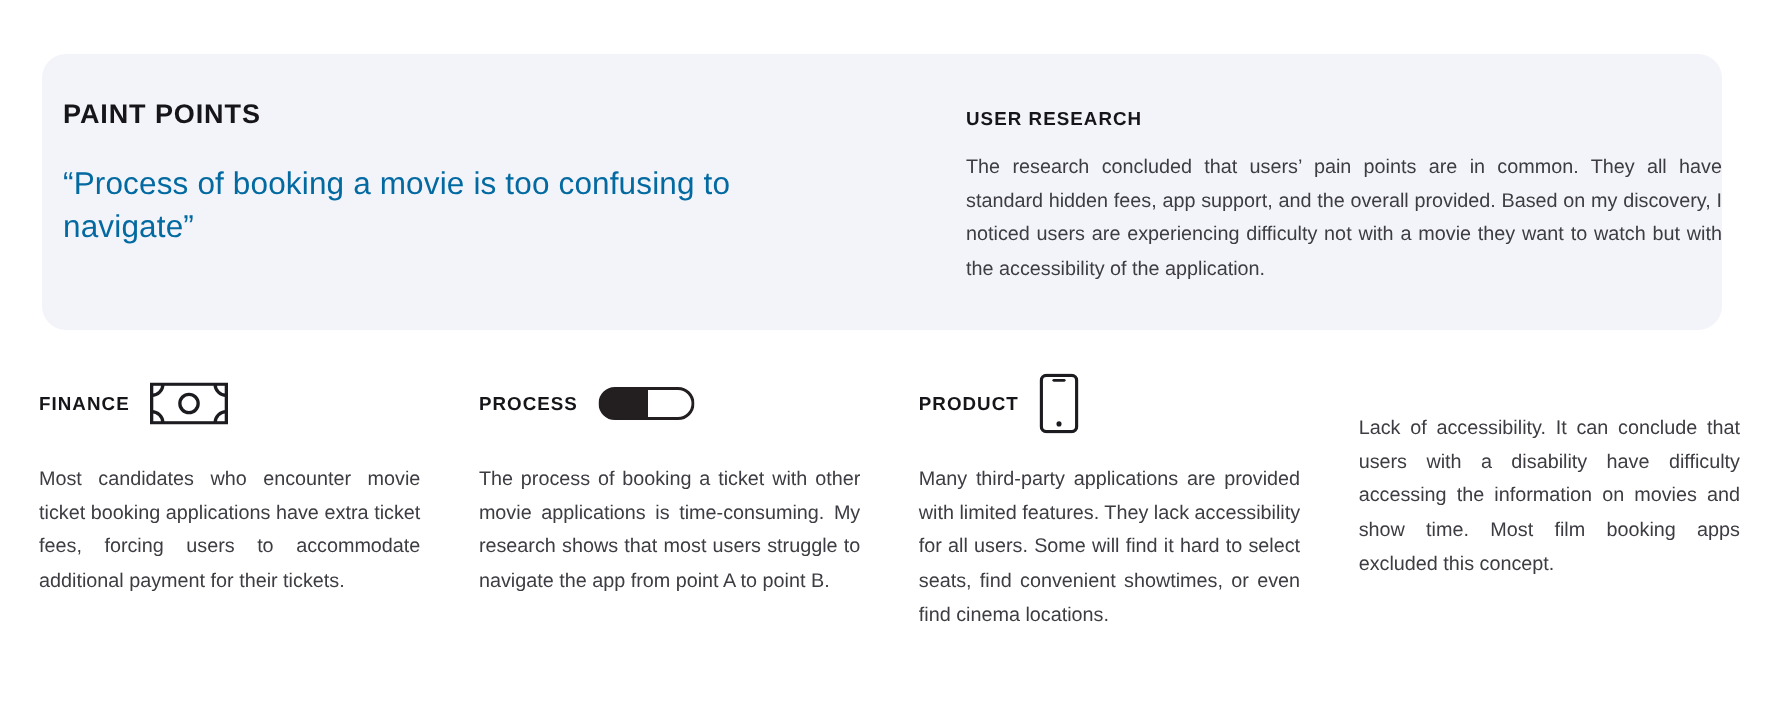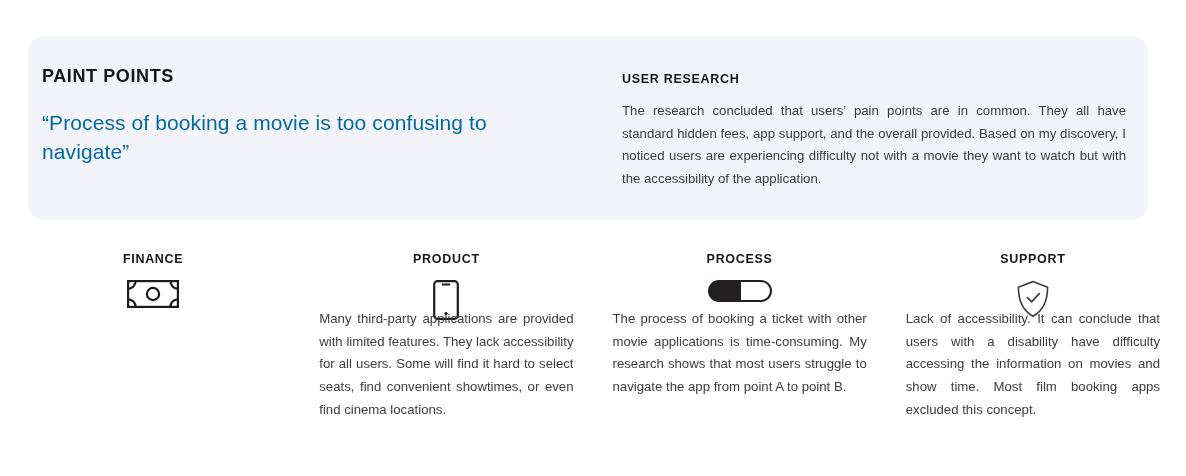--- a/index.html
+++ b/index.html
@@ -47,21 +47,21 @@
     font-size: 21px;
     font-weight: 500;
     color: #0369a1;
     line-height: 1.42;
     margin: 0;
     letter-spacing: 0.1px;
   }
 
   .panel-right {
     position: absolute;
-    left: 594px;
+    left: 616px;
     top: 36px;
     width: 504px;
   }
 
   .research-title {
     font-size: 12.5px;
     font-weight: bold;
     letter-spacing: 0.7px;
     color: #16161a;
     margin: 0 0 14px 0;
@@ -87,21 +87,20 @@
 
   .column {
     width: 259px;
   }
 
   .col-head {
     display: flex;
     align-items: center;
     gap: 14px;
     height: 34px;
-    flex-direction: column;
   }
 
   .col-title {
     font-size: 12.5px;
     font-weight: bold;
     letter-spacing: 0.7px;
     color: #16161a;
     white-space: nowrap;
   }
 
@@ -146,57 +145,48 @@
         <svg width="52" height="28" viewBox="0 0 52 28" fill="none">
           <rect x="1.1" y="1.1" width="49.8" height="25.8" stroke="#1c1c20" stroke-width="2.2" fill="#ffffff"></rect>
           <circle cx="26" cy="14" r="6.1" stroke="#1c1c20" stroke-width="2.2" fill="none"></circle>
           <path d="M1.1 8.6 A7.5 7.5 0 0 0 8.6 1.1" stroke="#1c1c20" stroke-width="2.2" fill="none"></path>
           <path d="M43.4 1.1 A7.5 7.5 0 0 0 50.9 8.6" stroke="#1c1c20" stroke-width="2.2" fill="none"></path>
           <path d="M50.9 19.4 A7.5 7.5 0 0 0 43.4 26.9" stroke="#1c1c20" stroke-width="2.2" fill="none"></path>
           <path d="M8.6 26.9 A7.5 7.5 0 0 0 1.1 19.4" stroke="#1c1c20" stroke-width="2.2" fill="none"></path>
         </svg>
       </span>
     </div>
-  </div>
-
-  <div class="column">
-    <div class="col-head">
-      <span class="col-title">PRODUCT</span>
-      <span class="col-icon">
-        <svg width="26" height="40" viewBox="0 0 26 40" fill="none">
-          <rect x="1.2" y="1.2" width="23.6" height="37.6" rx="3.4" stroke="#1c1c20" stroke-width="2.2" fill="#ffffff"></rect>
-          <rect x="8.6" y="3.6" width="8.8" height="1.9" rx="0.95" fill="#1c1c20"></rect>
-          <circle cx="13" cy="33.6" r="1.7" fill="#1c1c20"></circle>
-        </svg>
-      </span>
-    </div>
-    <p class="col-body">Many third-party applications are provided with limited features. They lack accessibility for all users. Some will find it hard to select seats, find convenient showtimes, or even find cinema locations.</p>
+    <p class="col-body">Most candidates who encounter movie ticket booking applications have extra ticket fees, forcing users to accommodate additional payment for their tickets.</p>
   </div>
 
   <div class="column">
     <div class="col-head">
       <span class="col-title">PROCESS</span>
       <span class="col-icon">
         <svg width="64" height="22" viewBox="0 0 64 22" fill="none">
           <path d="M11 1 H32 V21 H11 A10 10 0 0 1 11 1 Z" fill="#231f20"></path>
           <path d="M32 1 H53 A10 10 0 0 1 53 21 H32 Z" fill="#ffffff" stroke="#231f20" stroke-width="2"></path>
           <path d="M32 1 H11 A10 10 0 0 0 11 21 H32" stroke="#231f20" stroke-width="2" fill="none"></path>
         </svg>
       </span>
     </div>
     <p class="col-body">The process of booking a ticket with other movie applications is time-consuming. My research shows that most users struggle to navigate the app from point A to point B.</p>
   </div>
 
   <div class="column">
     <div class="col-head">
-      <span class="col-title">SUPPORT</span>
+      <span class="col-title">PRODUCT</span>
       <span class="col-icon">
-        <svg width="34" height="38" viewBox="0 0 34 38" fill="none">
-          <path d="M17 1.6 L31.6 7.2 C31.6 20.5 27.2 30.6 17 36.2
-                   C6.8 30.6 2.4 20.5 2.4 7.2 Z" stroke="#3a3a40" stroke-width="1.6" fill="#ffffff" stroke-linejoin="round"></path>
-          <path d="M11.4 17.6 L15.6 21.9 L23.2 13.6" stroke="#3a3a40" stroke-width="1.6" fill="none" stroke-linecap="round" stroke-linejoin="round"></path>
+        <svg width="26" height="40" viewBox="0 0 26 40" fill="none">
+          <rect x="1.2" y="1.2" width="23.6" height="37.6" rx="3.4" stroke="#1c1c20" stroke-width="2.2" fill="#ffffff"></rect>
+          <rect x="8.6" y="3.6" width="8.8" height="1.9" rx="0.95" fill="#1c1c20"></rect>
+          <circle cx="13" cy="33.6" r="1.7" fill="#1c1c20"></circle>
         </svg>
       </span>
     </div>
+    <p class="col-body">Many third-party applications are provided with limited features. They lack accessibility for all users. Some will find it hard to select seats, find convenient showtimes, or even find cinema locations.</p>
+  </div>
+
+  <div class="column">
     <p class="col-body">Lack of accessibility. It can conclude that users with a disability have difficulty accessing the information on movies and show time. Most film booking apps excluded this concept.</p>
   </div>
 
 </div>
 
 </body></html>

